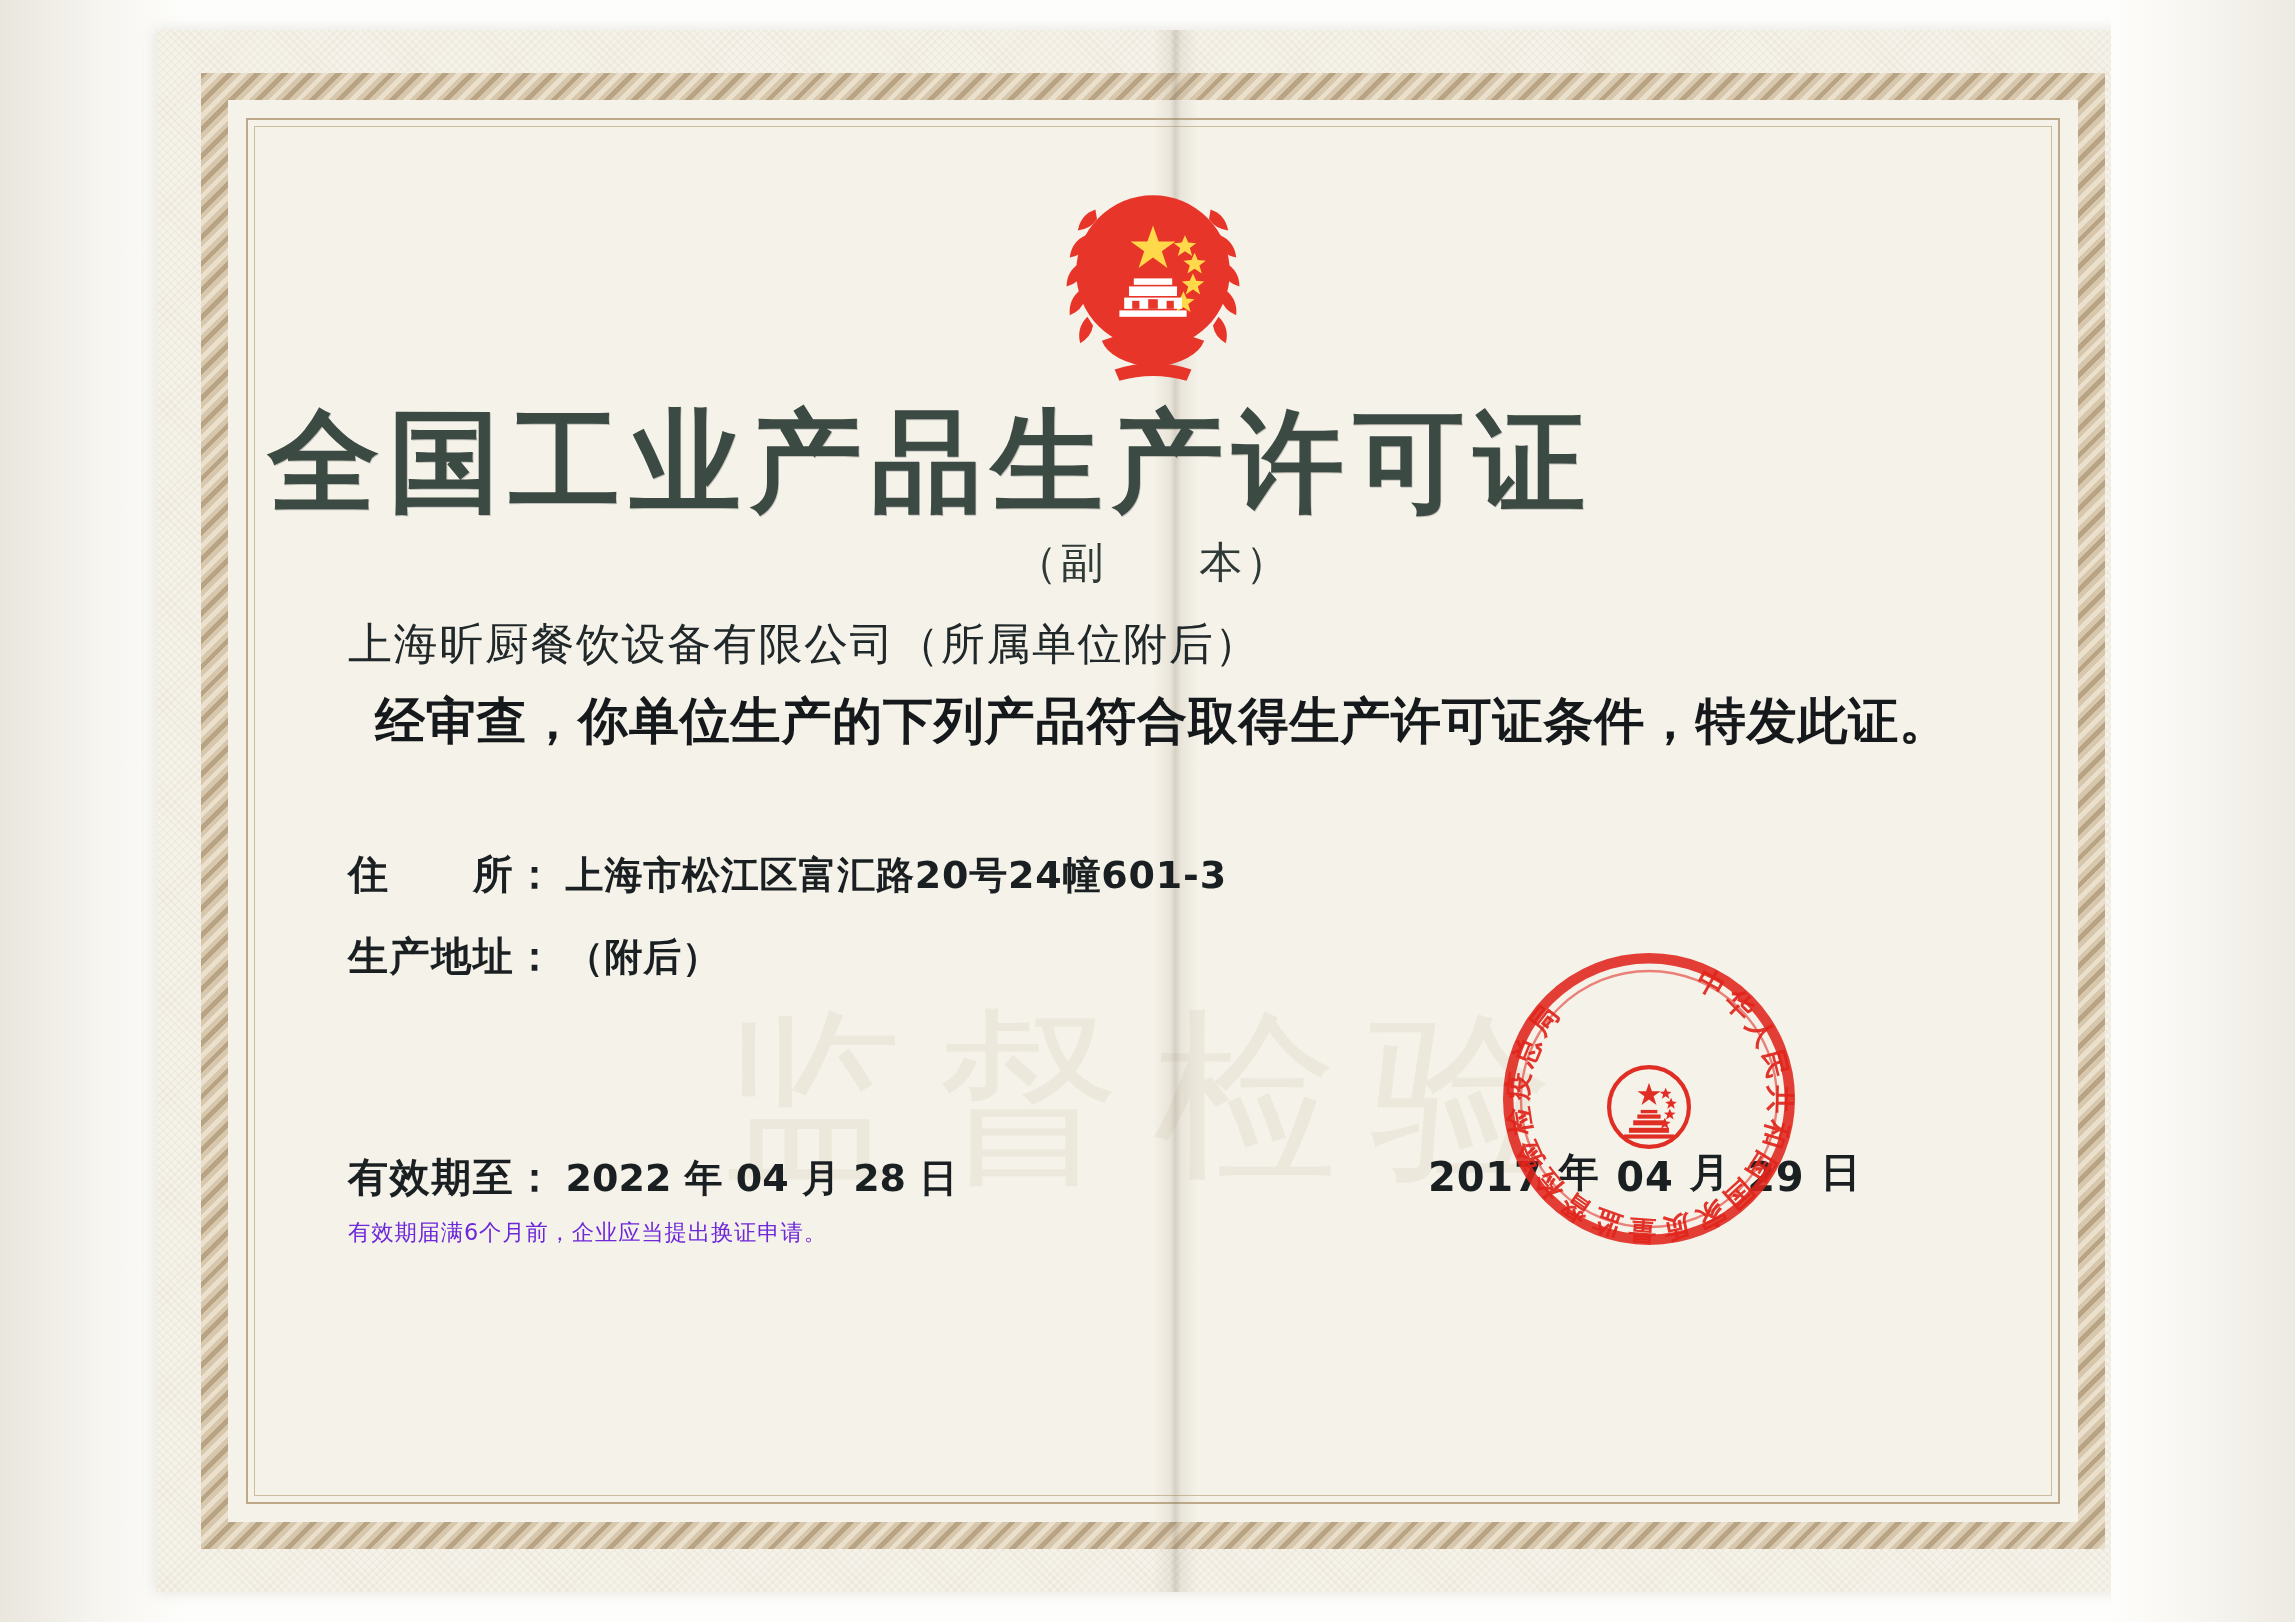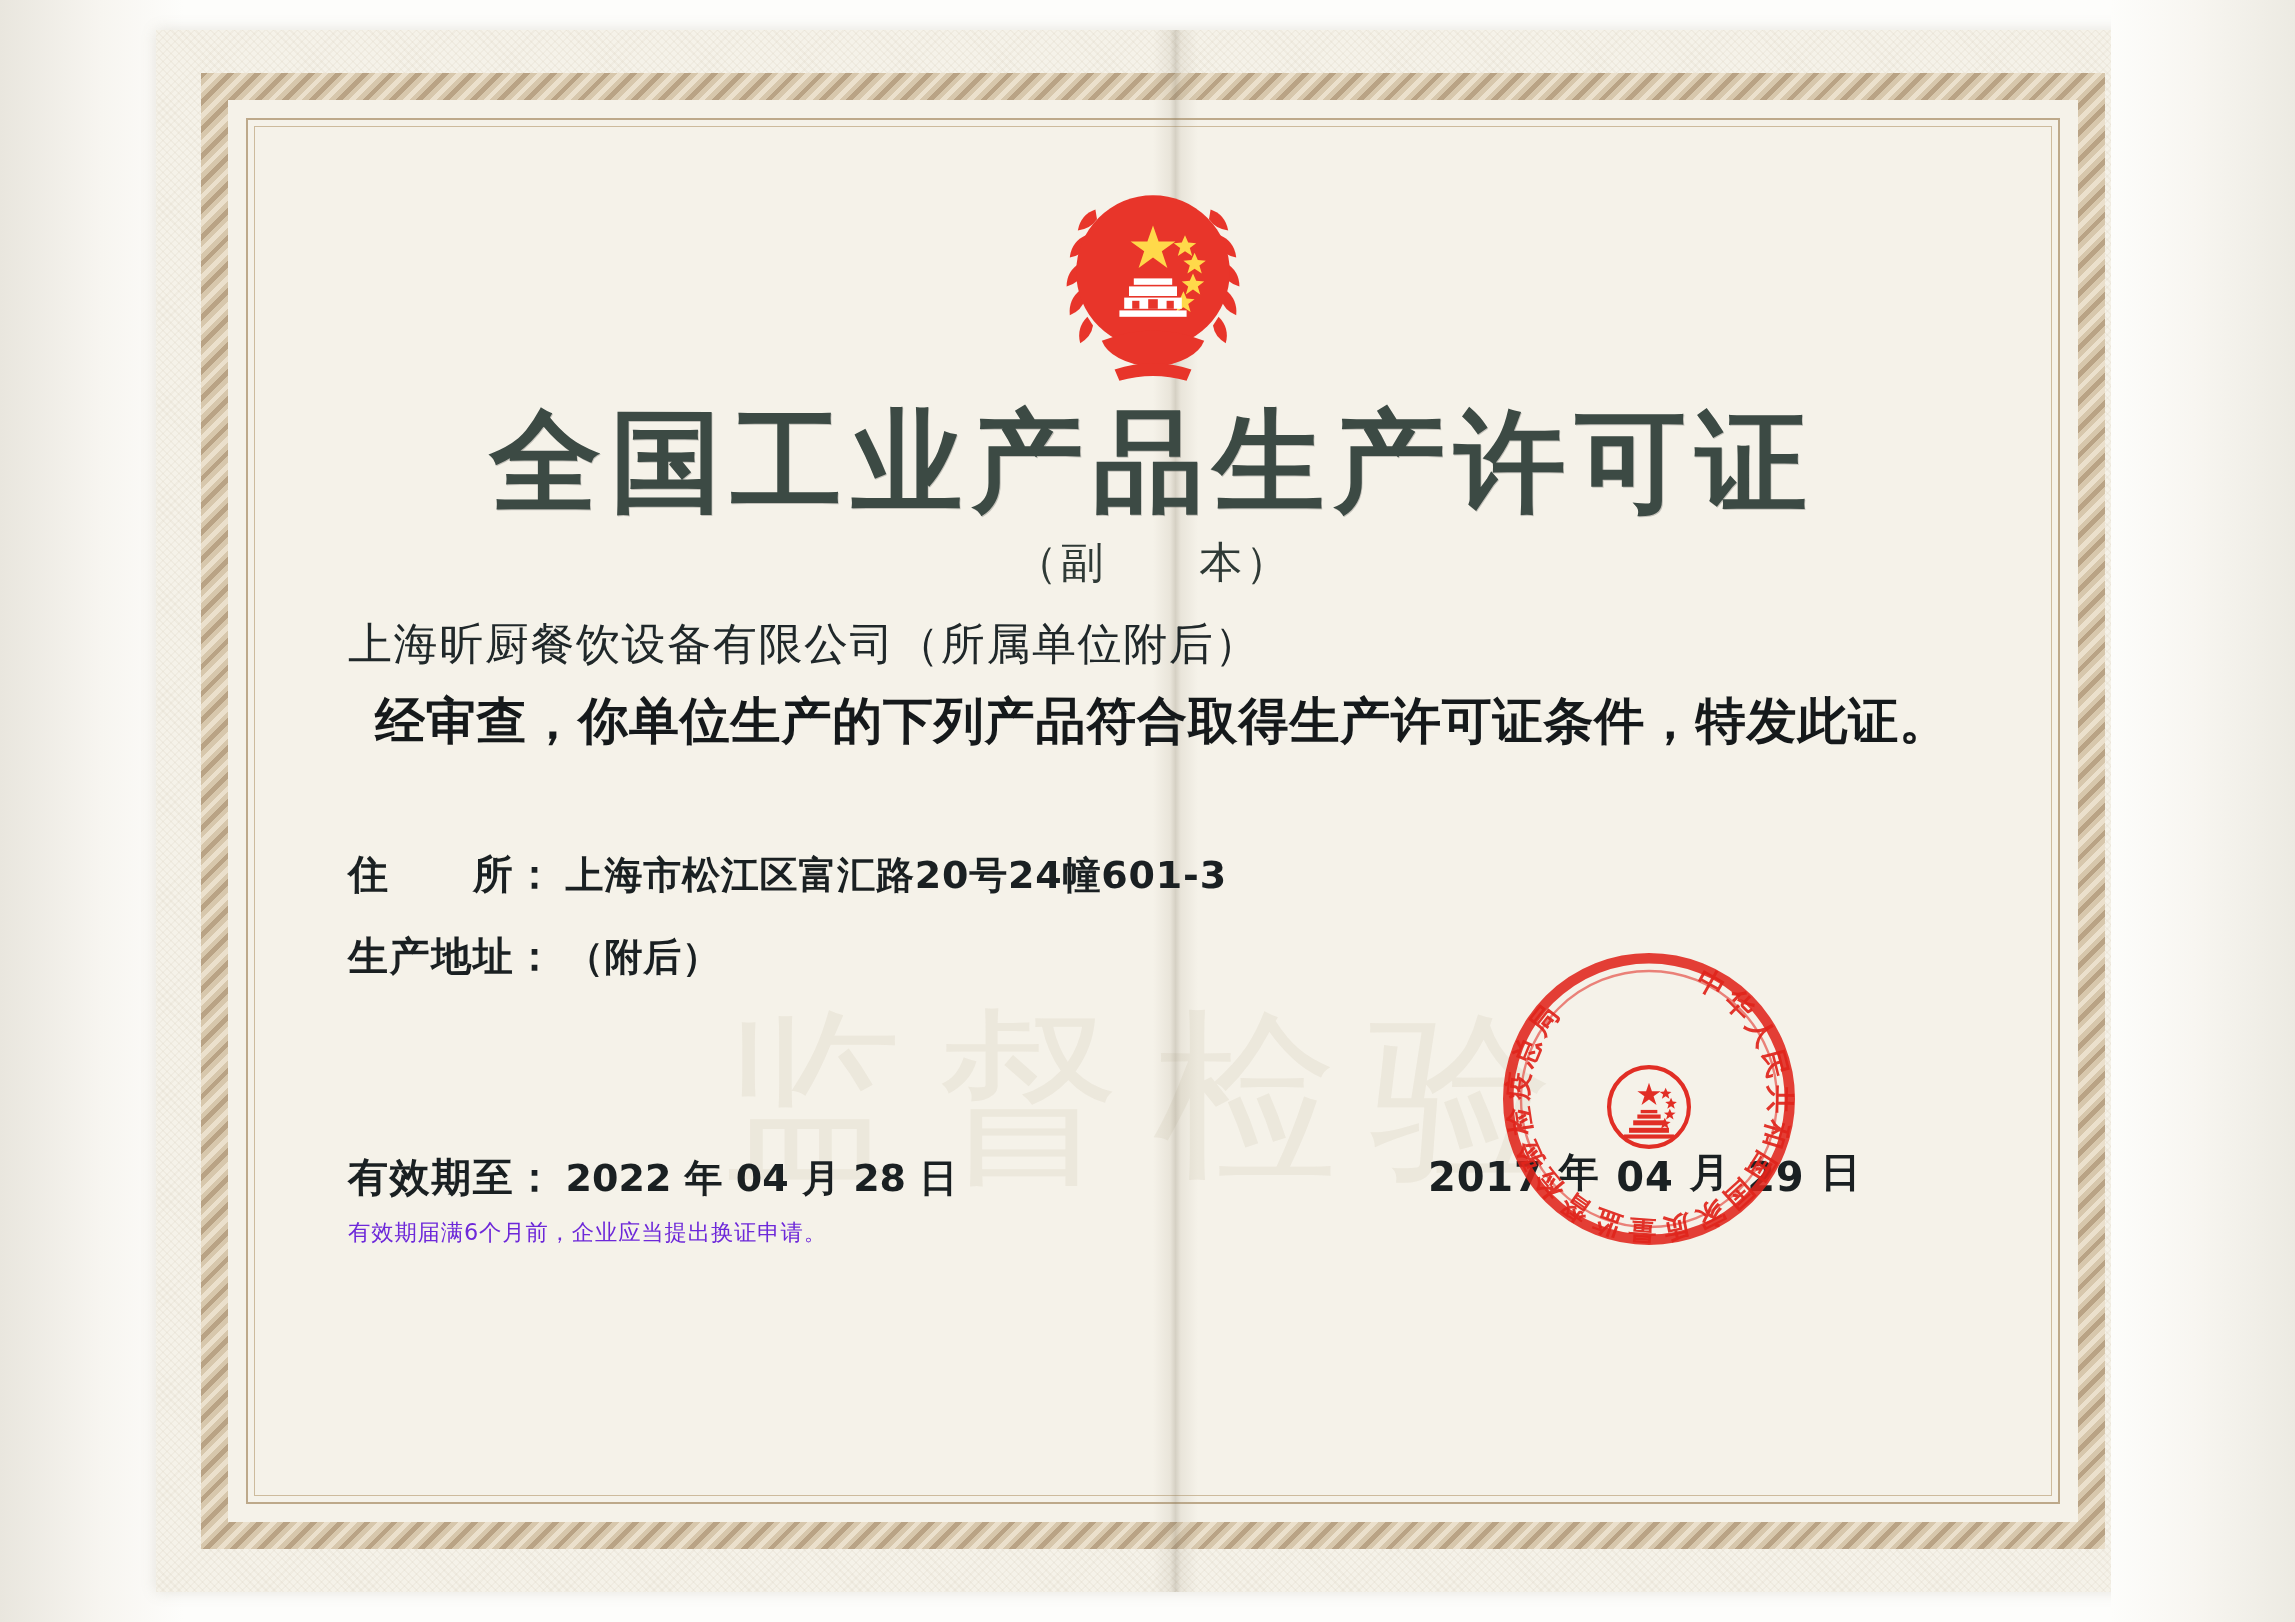--- a/index.html
+++ b/index.html
@@ -120,21 +120,21 @@
     top: 17.6px;
     transform: translateX(-50%);
     width: 256px;
     height: 256px;
   }
 
   .title {
     position: absolute;
     top: 272px;
     left: 0; right: 0;
-    text-align: center;
+    text-align: left;
     font-size: 111px;
     line-height: 1;
     letter-spacing: 9.6px;
     color: #3c4a44;
     font-family: "DejaVu Sans", sans-serif;
     font-weight: 700;
     text-shadow: 0.8px 0.8px 0 rgba(0,0,0,.20);
   }
   .subtitle {
     position: absolute;

